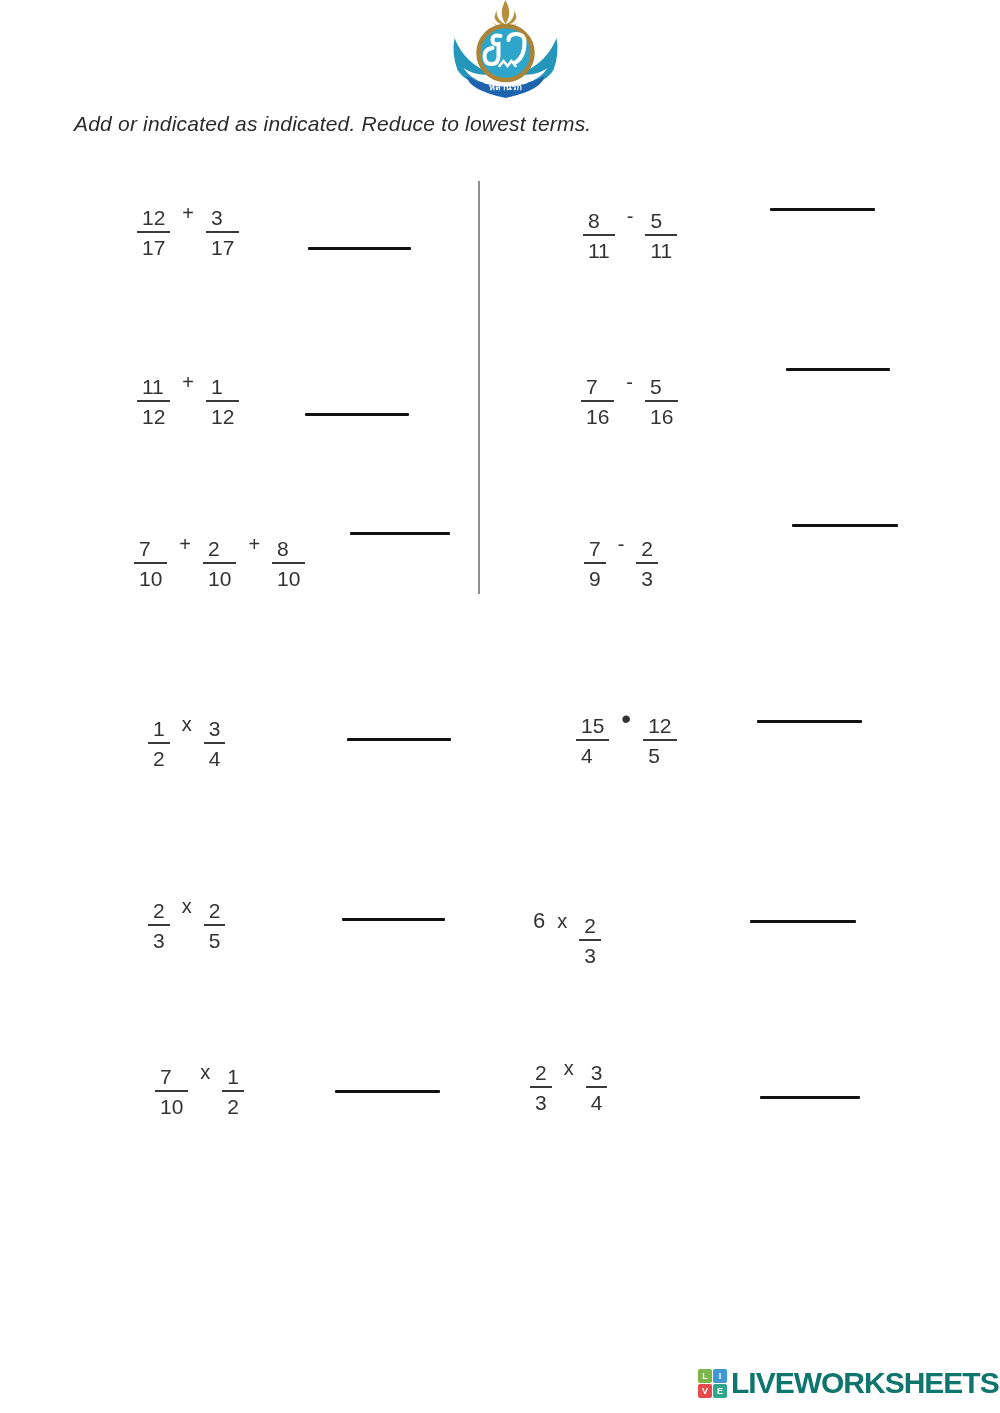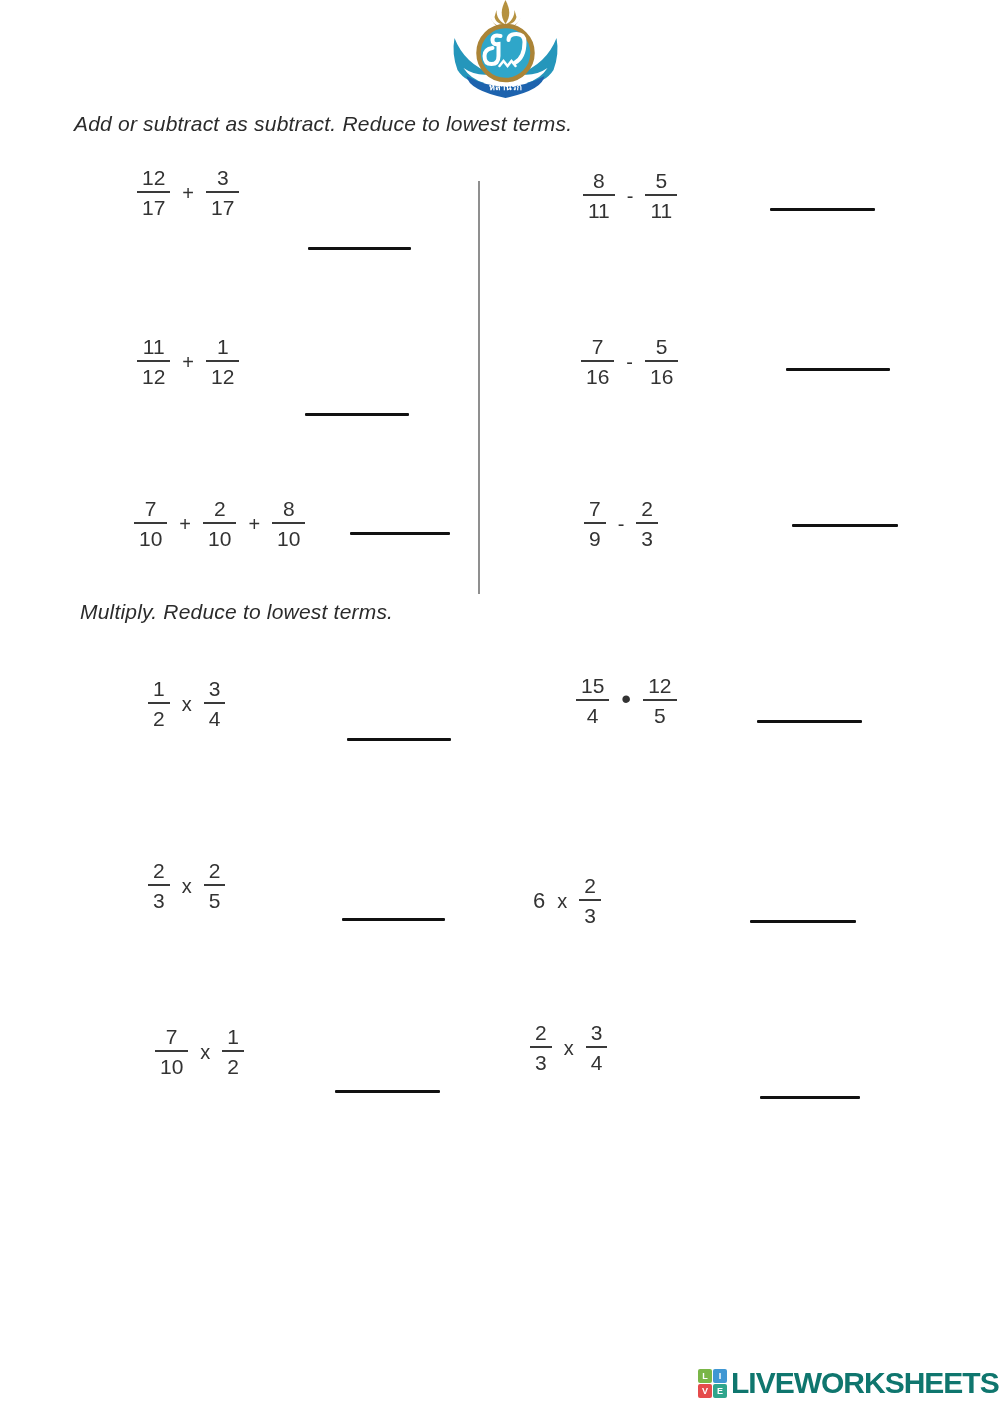--- a/index.html
+++ b/index.html
@@ -29,21 +29,21 @@
 
   
   .problem{
     position:absolute;
     display:flex;
     align-items:center;
     color:#333333;
     font-size:21px;
     line-height:1;
   }
-  .frac{display:inline-block;text-align:center;}
+  .frac{display:inline-block;text-align:left;margin-top:40px;}
   .frac .num{display:block;padding:0 5px 3px;border-bottom:2px solid #3a3a3a;}
   .frac .den{display:block;padding:4px 5px 0;}
   .op{margin:0 12px;font-size:20px;color:#333;}
   .op.dot{font-size:28px;line-height:0;position:relative;top:-2px;}
   .whole{font-size:22px;}
 
   
   .answer-line{
     position:absolute;
     height:3px;
@@ -111,21 +111,21 @@
         <path d="M50 36 Q42 34 42 40 Q42 45 48 44 L48 56 Q48 64 41 64 Q34 64 34 56 Q34 49 42 48"></path>
         <path d="M58 40 Q58 34 66 34 Q74 34 74 42 Q74 58 64 63"></path>
         <path d="M49 66 L53 61 L57 66 L61 61 L65 66" stroke-width="2.5"></path>
       </g>
 
       <path d="M16 76 Q55 97 94 76 Q92 90 55 98 Q18 90 16 76 Z" fill="#1d63ae"></path>
       <text x="55" y="90" text-anchor="middle" font-size="9" font-weight="bold" fill="#ffffff">หลานรัก</text>
     </svg>
   </div>
 
-  <div class="instruction instr-a">Add or subtract as subtract. Reduce to lowest terms.</div>
+  <div class="instruction instr-a">Add or indicated as indicated. Reduce to lowest terms.</div>
 
   <div class="problem" style="left:137px;top:167px;">
       <span class="frac">
         <span class="num">12</span>
         <span class="den">17</span>
       </span>
       <span class="op">+</span>
       <span class="frac">
         <span class="num">3</span>
         <span class="den">17</span>
@@ -195,21 +195,20 @@
 
   <div class="divider"></div>
 
   <div class="answer-line" style="left:308px;top:247px;width:103px;"></div>
   <div class="answer-line" style="left:770px;top:208px;width:105px;"></div>
   <div class="answer-line" style="left:305px;top:413px;width:104px;"></div>
   <div class="answer-line" style="left:786px;top:368px;width:104px;"></div>
   <div class="answer-line" style="left:350px;top:532px;width:100px;"></div>
   <div class="answer-line" style="left:792px;top:524px;width:106px;"></div>
 
-  <div class="instruction instr-b">Multiply. Reduce to lowest terms.</div>
 
   <div class="problem" style="left:148px;top:678px;">
       <span class="frac">
         <span class="num">1</span>
         <span class="den">2</span>
       </span>
       <span class="op">x</span>
       <span class="frac">
         <span class="num">3</span>
         <span class="den">4</span>

